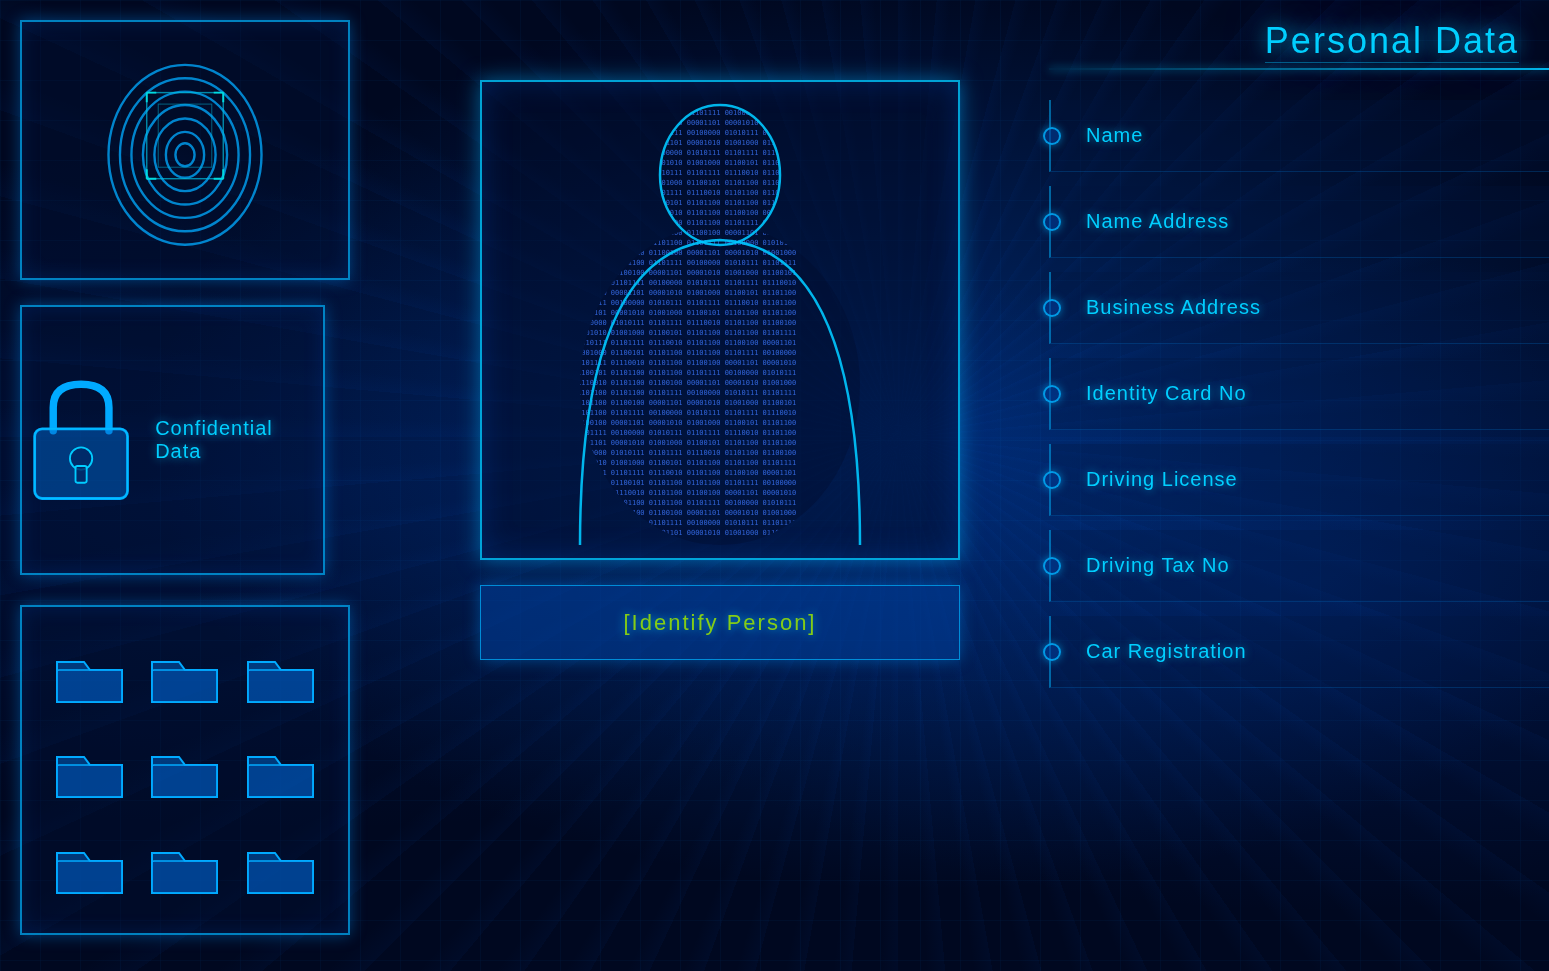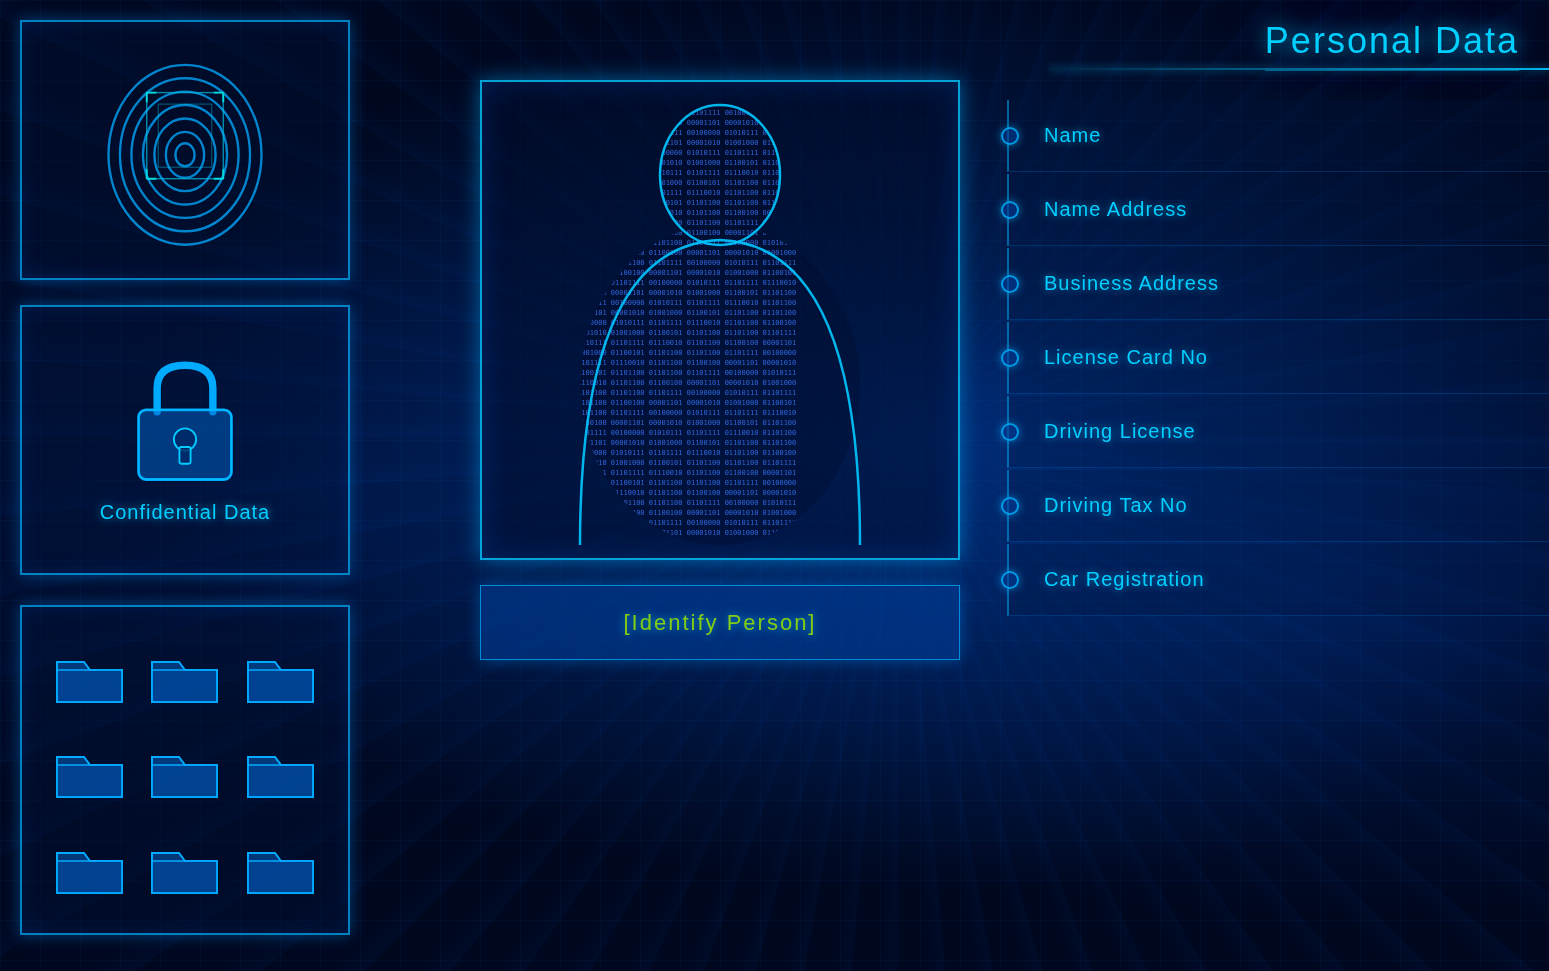--- a/index.html
+++ b/index.html
@@ -50,21 +50,21 @@
     .personal-data-title {
       position: absolute;
       top: 20px;
       right: 30px;
       color: #00cfff;
       font-size: 36px;
       font-weight: 300;
       letter-spacing: 2px;
       text-shadow: 0 0 20px rgba(0, 200, 255, 0.8), 0 0 40px rgba(0, 150, 255, 0.5);
       border-bottom: 1px solid rgba(0, 200, 255, 0.4);
-      padding-bottom: 8px;
+      padding-bottom: 0;
     }
 
     
     .top-line {
       position: absolute;
       top: 68px;
       right: 0;
       width: 500px;
       height: 2px;
       background: linear-gradient(to left, rgba(0,200,255,0.9), rgba(0,200,255,0.1));
@@ -90,26 +90,26 @@
       width: 200px;
       height: 220px;
       opacity: 0.85;
     }
 
     
     .lock-box {
       position: absolute;
       top: 305px;
       left: 20px;
-      width: 330px;
+      width: 305px;
       height: 270px;
       border: 2px solid rgba(0, 180, 255, 0.7);
       box-shadow: 0 0 15px rgba(0, 150, 255, 0.4), inset 0 0 20px rgba(0, 80, 200, 0.2);
       display: flex;
-      flex-direction: column;
+      flex-direction: row;
       align-items: center;
       justify-content: center;
       gap: 15px;
       background: rgba(0, 20, 60, 0.3);
     }
 
     .lock-icon {
       width: 120px;
       height: 130px;
     }
@@ -187,24 +187,24 @@
       letter-spacing: 2px;
       text-shadow: 0 0 10px rgba(0, 200, 255, 0.8);
       box-shadow: 0 0 15px rgba(0, 150, 255, 0.4);
     }
 
     
     .right-panel {
       position: absolute;
       top: 100px;
       right: 0;
-      width: 542px;
+      width: 500px;
       display: flex;
       flex-direction: column;
-      gap: 0;
+      gap: 12px;
     }
 
     .data-field {
       display: flex;
       align-items: center;
       height: 72px;
       padding: 0 20px;
       border-left: 2px solid rgba(0, 180, 255, 0.5);
       border-bottom: 1px solid rgba(0, 150, 255, 0.2);
       background: rgba(0, 20, 60, 0.25);
@@ -467,21 +467,21 @@
   <div class="data-field">
     <span class="data-field-text">Name</span>
   </div>
   <div class="data-field">
     <span class="data-field-text">Name Address</span>
   </div>
   <div class="data-field">
     <span class="data-field-text">Business Address</span>
   </div>
   <div class="data-field">
-    <span class="data-field-text">License Card No</span>
+    <span class="data-field-text">Identity Card No</span>
   </div>
   <div class="data-field">
     <span class="data-field-text">Driving License</span>
   </div>
   <div class="data-field">
     <span class="data-field-text">Driving Tax No</span>
   </div>
   <div class="data-field">
     <span class="data-field-text">Car Registration</span>
   </div>

